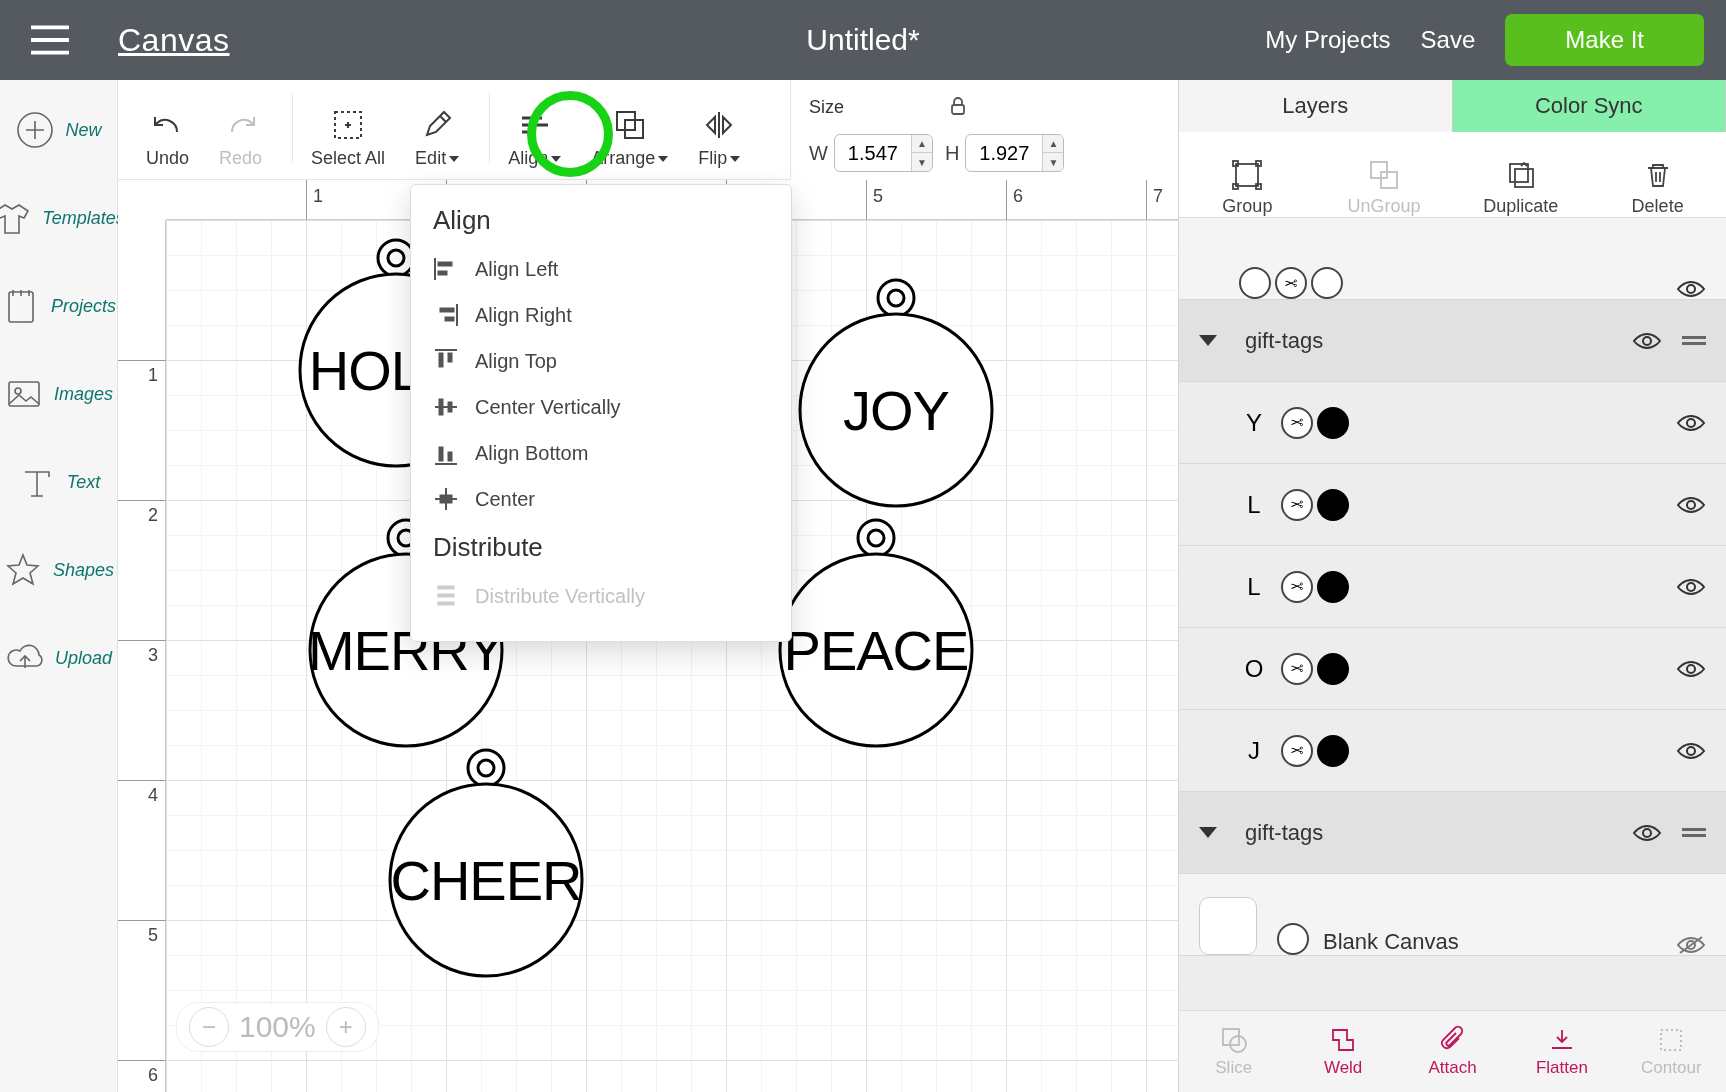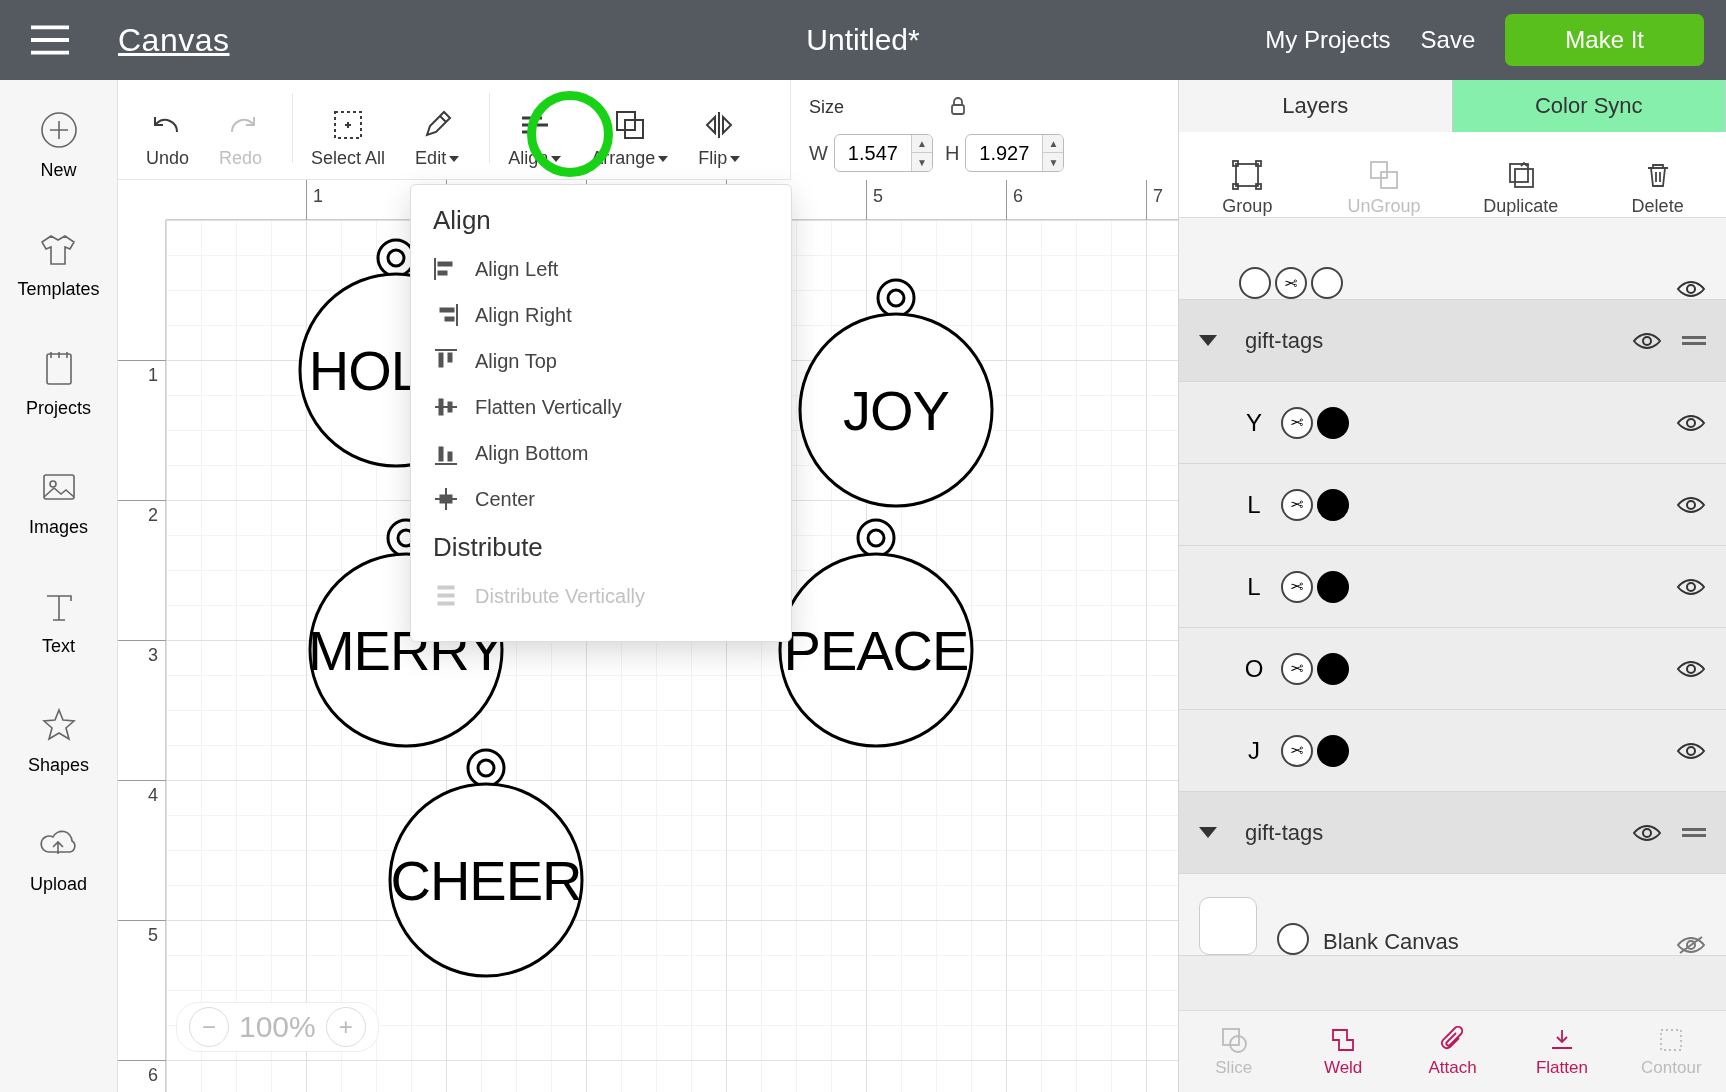--- a/index.html
+++ b/index.html
@@ -20,21 +20,21 @@
   background: #58bf1c; color: #fff; border: none; border-radius: 7px;
   font-size: 24px; padding: 12px 60px; cursor: pointer;
 }
 
 
 .sidebar-left {
   position: absolute; left: 0; top: 80px; width: 118px; height: 1012px;
   background: #f6f6f6; border-right: 1px solid #e1e1e1;
   display: flex; flex-direction: column; align-items: center; padding-top: 30px; gap: 48px;
 }
-.sidebar-item { display: flex; flex-direction: column; align-items: center; gap: 10px; color: #000000; cursor: pointer; }
+.sidebar-item { display: flex; flex-direction: row; align-items: center; gap: 10px; color: #0f766e; cursor: pointer; font-style: italic; }
 .sidebar-item svg { width: 40px; height: 40px; stroke: #666; fill: none; stroke-width: 1.6; }
 .sidebar-item .lbl { font-size: 18px; }
 
 
 .toolbar {
   position: absolute; left: 118px; top: 80px; width: 1060px; height: 100px;
   background: #fff; border-bottom: 1px solid #e6e6e6; display: flex; align-items: flex-end; padding: 10px 18px 10px 28px;
 }
 .tool { display: flex; flex-direction: column; align-items: center; gap: 6px; margin-right: 30px; cursor: pointer; color: #3b3b3b; }
 .tool.disabled { color: #bfbfbf; }
@@ -468,21 +468,21 @@
         <rect x="15" y="5" width="4" height="9"></rect>
       </svg>
     <span>Align Top</span>
   </div>
   <div class="item">
     <svg viewBox="0 0 26 26" stroke="#555" fill="#555">
         <path d="M2 13h22" stroke-width="2"></path>
         <rect x="6" y="5" width="4" height="16"></rect>
         <rect x="15" y="8" width="4" height="10"></rect>
       </svg>
-    <span>Flatten Vertically</span>
+    <span>Center Vertically</span>
   </div>
   <div class="item">
     <svg viewBox="0 0 26 26" stroke="#555" fill="#555">
         <path d="M2 24h22" stroke-width="2"></path>
         <rect x="6" y="7" width="4" height="14"></rect>
         <rect x="15" y="12" width="4" height="9"></rect>
       </svg>
     <span>Align Bottom</span>
   </div>
   <div class="item">

